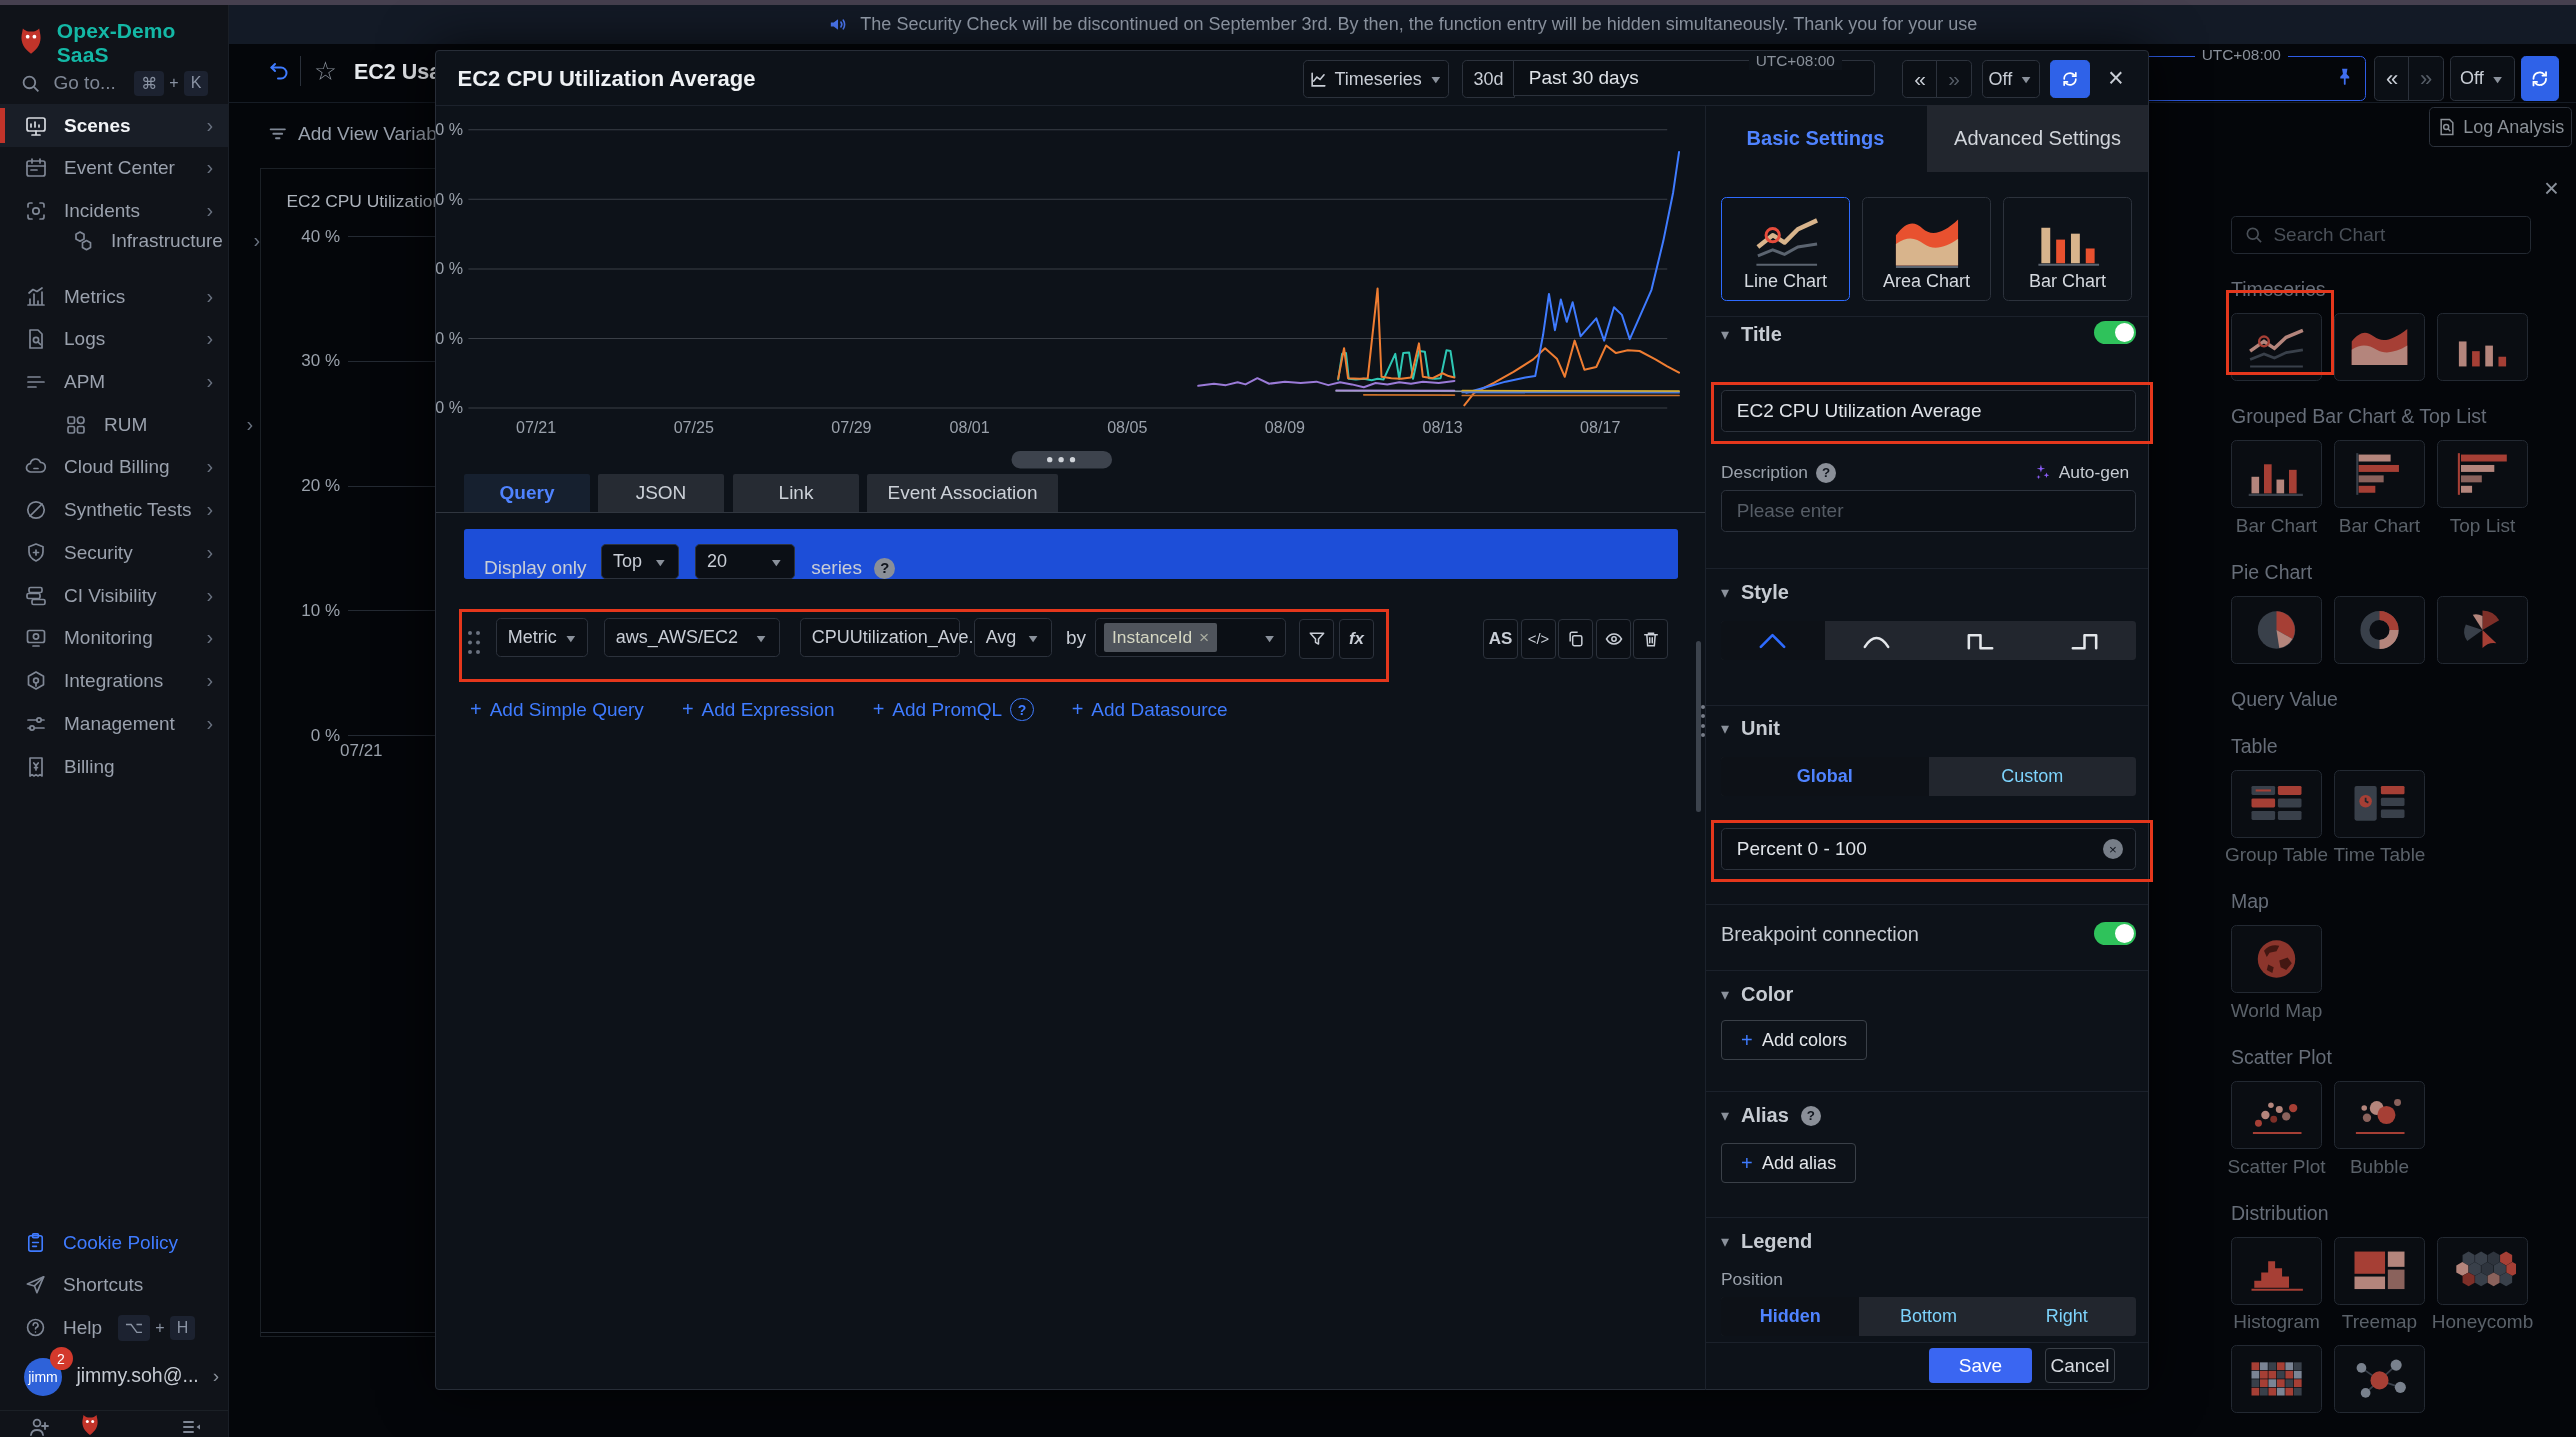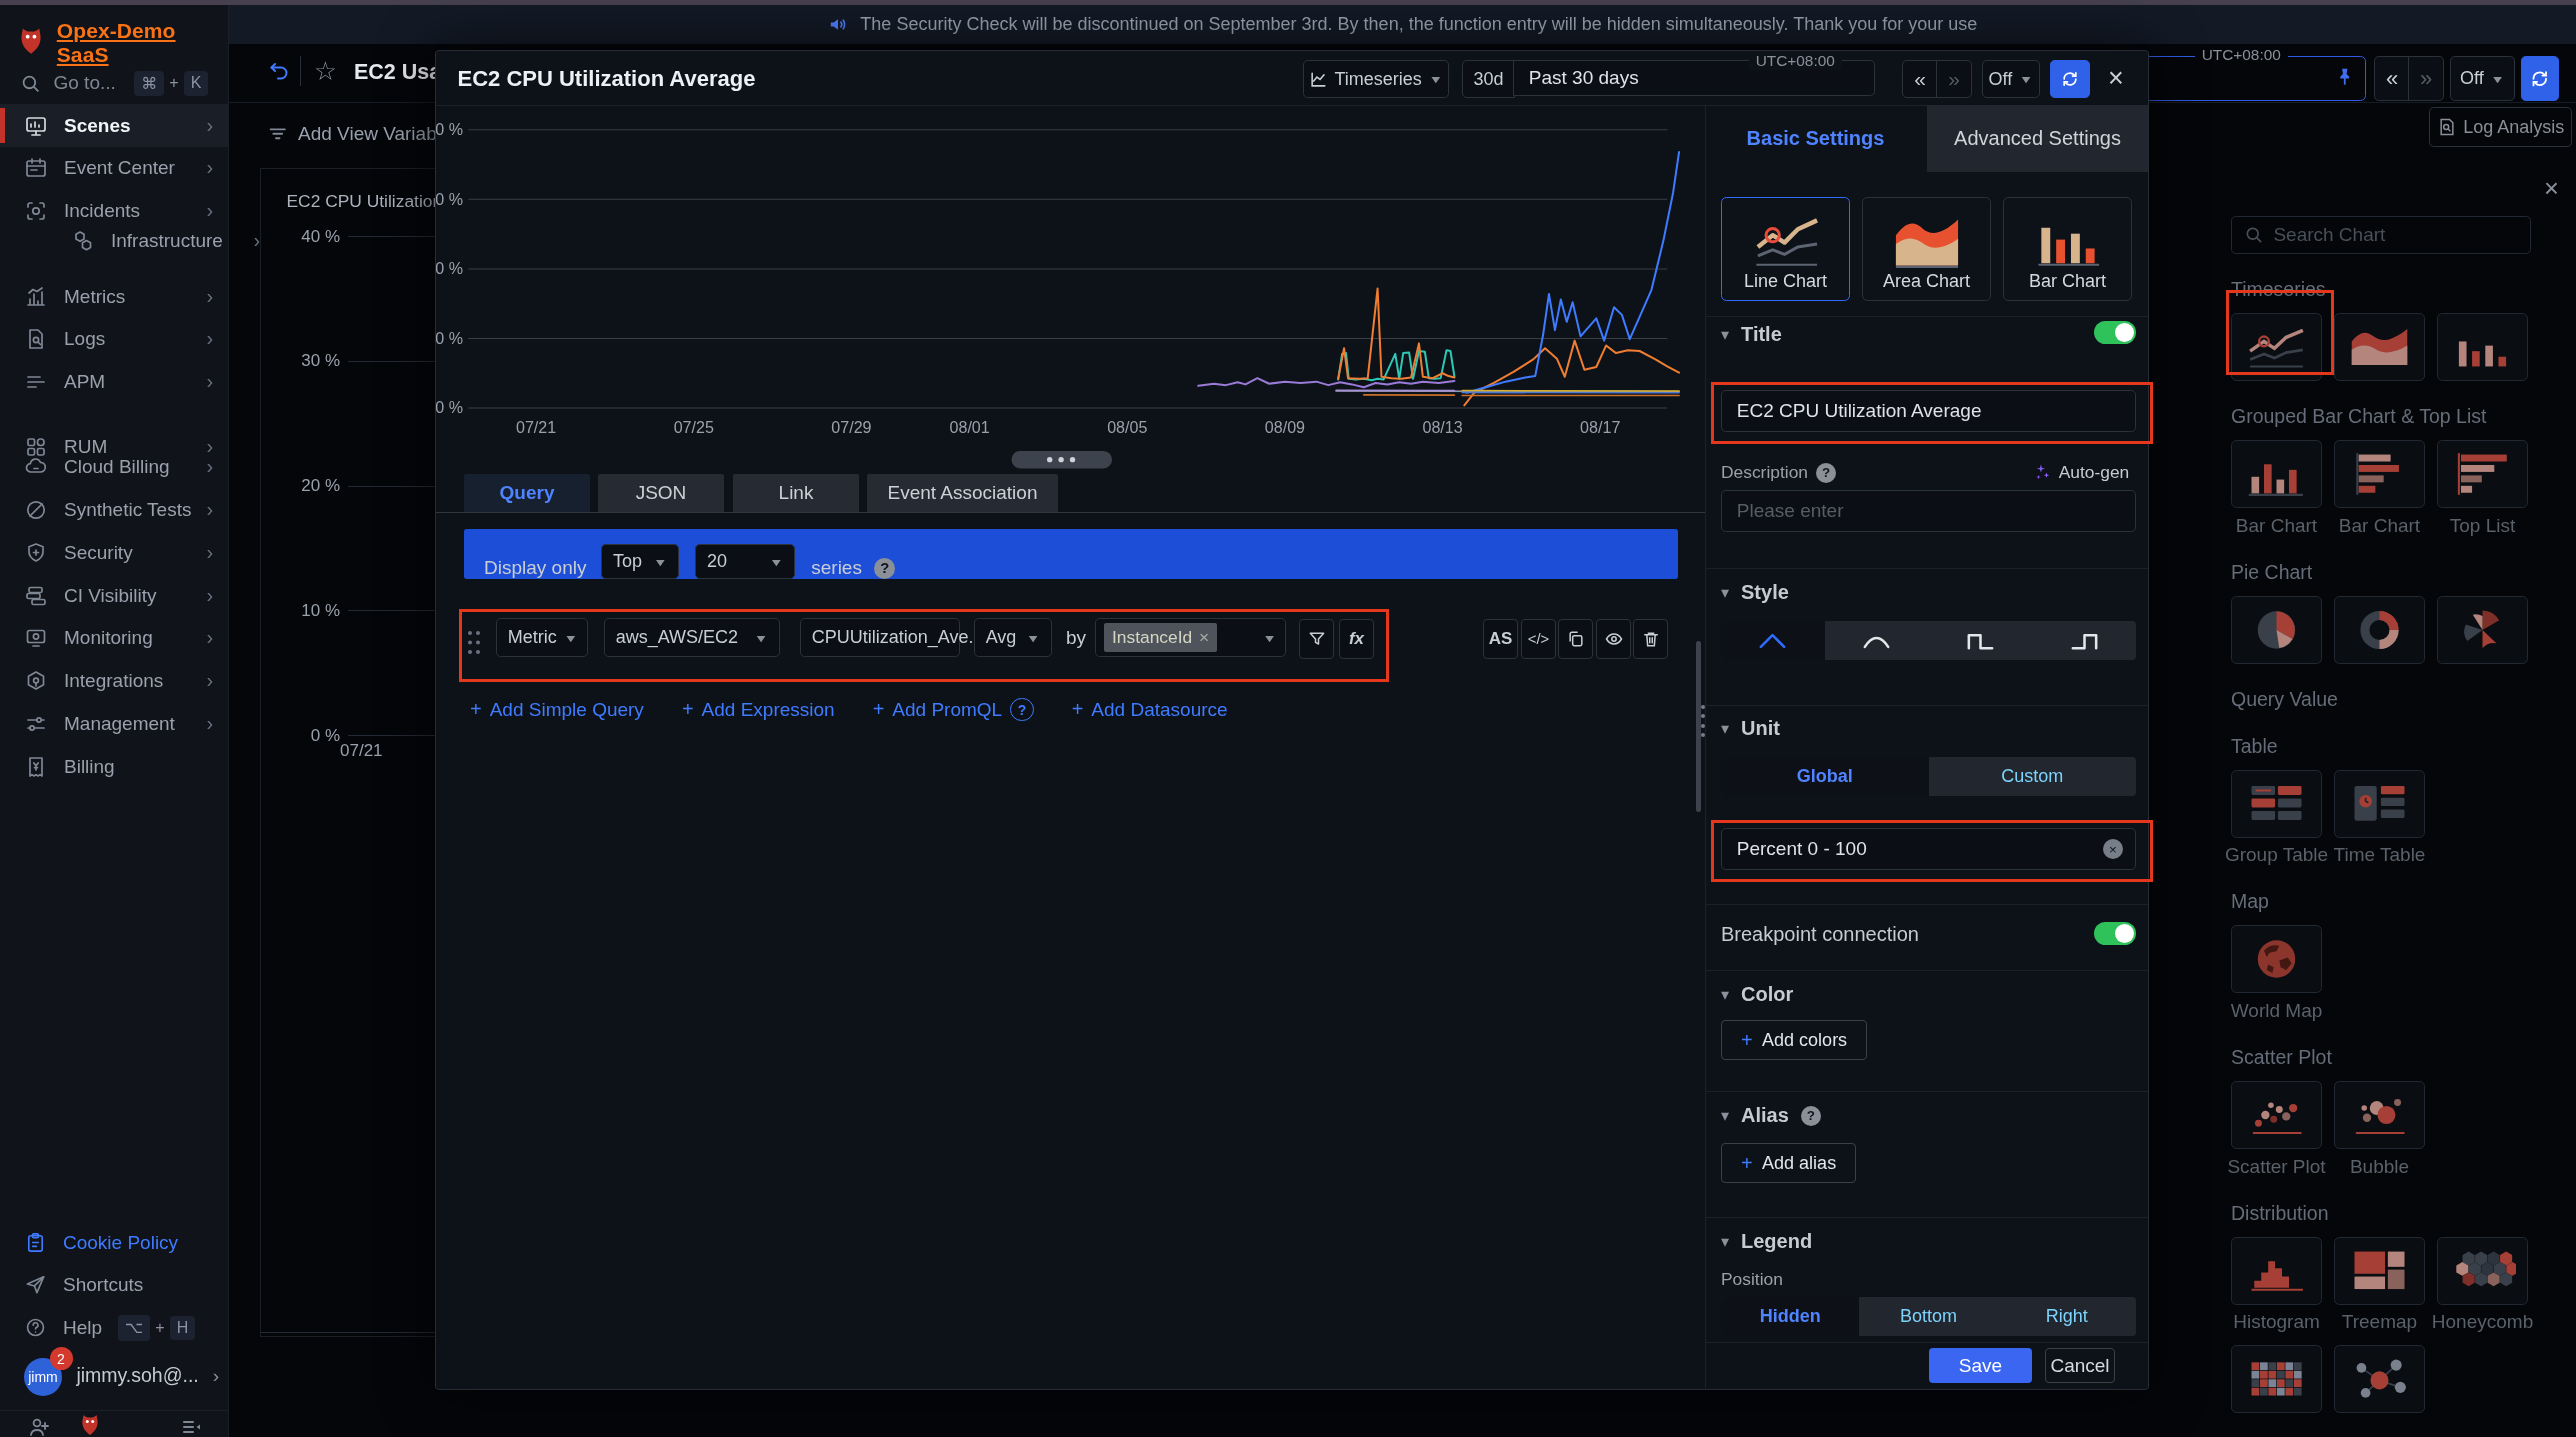--- a/index.html
+++ b/index.html
@@ -8,21 +8,21 @@
   .abs{position:absolute;}
   .ic{display:inline-flex;align-items:center;justify-content:center;}
   .ic svg{width:100%;height:100%;}
   
   #top-strip{left:0;top:0;width:2576px;height:5.4px;background:#46404f;}
   #banner{left:228px;top:5.4px;width:2348px;height:39px;background:#131a26;display:flex;align-items:center;justify-content:center;gap:10.7px;color:#9aa3b1;font-size:18px;}
   
   #sidebar{left:0;top:5.4px;width:228px;height:1432px;background:#101319;border-right:0.7px solid #1a1f27;}
   .logo-row{position:absolute;left:16px;top:13.4px;display:flex;align-items:center;gap:10.7px;}
   .logo-owl{width:31px;height:34px;color:#c2342a;}
-  .logo-txt{font-size:21px;font-weight:bold;color:#f97316;letter-spacing:0.1px;text-decoration:underline;}
+  .logo-txt{font-size:21px;font-weight:bold;color:#14b8a6;letter-spacing:0.1px;}
   .goto-row{position:absolute;left:20px;top:62px;width:188px;height:32px;display:flex;align-items:center;color:#7f8795;font-size:19px;}
   .kbd{background:#1c2230;border-radius:4px;color:#8a93a3;font-size:16px;padding:3.4px 6.7px;}
   .nav-item{position:absolute;left:0;width:228px;height:43px;display:flex;align-items:center;cursor:pointer;color:#9aa1ad;}
   .nav-item .nico{width:24px;height:24px;margin-left:24px;color:#7f8795;}
   .nav-item .nlabel{margin-left:16px;font-size:19px;flex:1;}
   .nav-item .nchev{margin-right:14.8px;color:#6a7280;font-size:20px;}
   .nav-item.active{background:#191e27;color:#f2f4f7;}
   .nav-item.active .nico{color:#d7dae0;}
   .nav-item.active .nlabel{font-weight:bold;}
   .nav-item.active::before{content:"";position:absolute;left:0;top:4px;bottom:4px;width:4.7px;background:#c2342a;}
@@ -188,21 +188,21 @@
         </div>
         <div class="nav-item" style="top: 355px;">
           <span class="nico ic">
             <svg viewBox="0 0 24 24" fill="none" stroke="currentColor" stroke-width="1.7" stroke-linecap="round" stroke-linejoin="round">
               <path d="M4 7h12M4 12h16M4 17h8"></path>
             </svg>
           </span>
           <span class="nlabel">APM</span>
           <span class="nchev">›</span>
         </div>
-        <div class="nav-item" style="top: 420px;">
+        <div class="nav-item" style="top: 398px; padding-left: 40px;">
           <span class="nico ic">
             <svg viewBox="0 0 24 24" fill="none" stroke="currentColor" stroke-width="1.7" stroke-linecap="round" stroke-linejoin="round">
               <rect x="4" y="4" width="6.5" height="6.5" rx="1.5"></rect>
               <rect x="13.5" y="4" width="6.5" height="6.5" rx="3"></rect>
               <rect x="4" y="13.5" width="6.5" height="6.5" rx="1.5"></rect>
               <rect x="13.5" y="13.5" width="6.5" height="6.5" rx="1.5"></rect>
             </svg>
           </span>
           <span class="nlabel">RUM</span>
           <span class="nchev">›</span>

